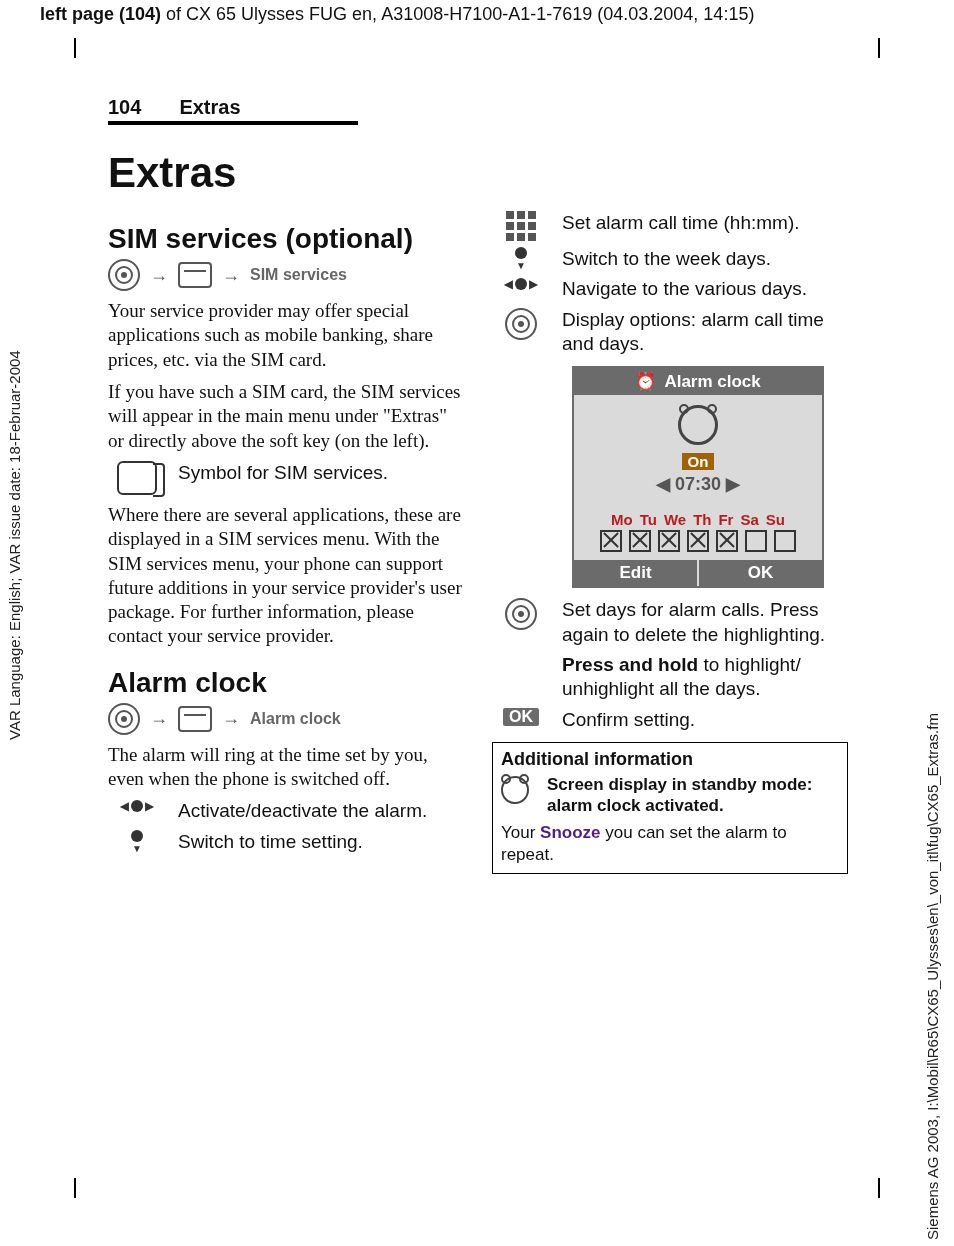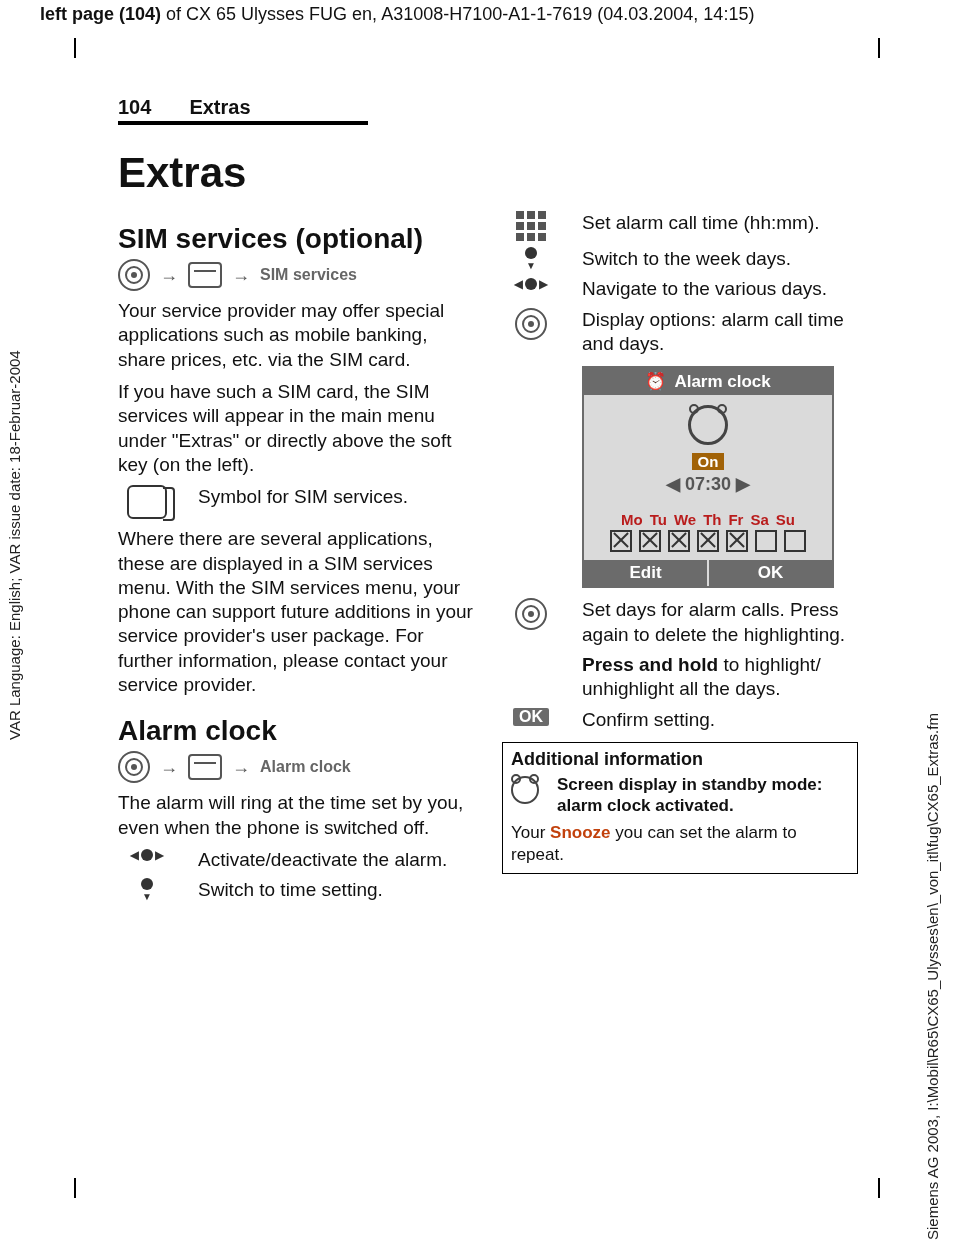--- a/index.html
+++ b/index.html
@@ -57,21 +57,21 @@
   .crop-tr { top: 38px; right: 74px; }
   .crop-tr::before { width: 2px; height: 20px; right:0; top:0; }
   .crop-bl { bottom: 48px; left: 74px; }
   .crop-bl::before { width: 2px; height: 20px; left:0; bottom:0; }
   .crop-br { bottom: 48px; right: 74px; }
   .crop-br::before { width: 2px; height: 20px; right:0; bottom:0; }
 
   .content {
     position: absolute;
     top: 96px;
-    left: 118px;
+    left: 108px;
     width: 740px;
   }
   .running-head {
     display: flex;
     align-items: baseline;
     gap: 38px;
     border-bottom: 4px solid #000;
     width: 250px;
     padding-bottom: 2px;
   }
@@ -112,24 +112,25 @@
   .bc-circle span::after { content:""; width:6px; height:6px; background:#555; border-radius:50%; }
   .arrow { font-size: 18px; color:#555; }
   .card-icon {
     width: 30px; height: 22px; border: 2px solid #555; border-radius: 4px; position:relative;
   }
   .card-icon::after { content:""; position:absolute; left:4px; right:4px; top:6px; height:2px; background:#555; }
   p.body {
     font-size: 19px;
     line-height: 1.28;
     margin: 8px 0;
+    font-family: Liberation Serif, serif;
   }
   .sym-row {
     display: flex;
-    gap: 22px;
+    gap: 12px;
     align-items: flex-start;
     margin: 6px 0;
   }
   .sym-col-icon { width: 58px; display:flex; justify-content:center; }
   .sym-col-text { flex:1; font-size:19px; line-height:1.28; }
   .sim-service-icon {
     width: 36px; height: 30px; border: 2px solid #333; border-radius: 6px; position: relative;
   }
   .sim-service-icon::after {
     content:""; position:absolute; right:-10px; top:0; width:10px; height:30px;
@@ -211,21 +212,21 @@
 
   .info-box {
     border: 1.5px solid #000;
     margin-top: 10px;
     padding: 6px 8px 8px 8px;
   }
   .info-box .hdr { font-weight:700; font-size:18px; margin-bottom:4px;}
   .info-box .row { display:flex; gap:18px; font-size:17px; line-height:1.25;font-weight:bold; }
   .info-box .row .ic { width:36px; display:flex; justify-content:center; padding-top:2px;}
   .info-box p { margin:6px 0 0 0; font-size:17px; line-height:1.25;}
-  .snooze { color:#c2410c; font-weight:700; }
+  .snooze { color:#4c1d95; font-weight:700; }
 </style>
 </head>
 <body>
 
 <div class="page">
 
   <div class="top-banner">
     <span class="bold">left page (104)</span><span> of CX 65 Ulysses FUG en, A31008-H7100-A1-1-7619 (04.03.2004, 14:15)</span>
   </div>
 

